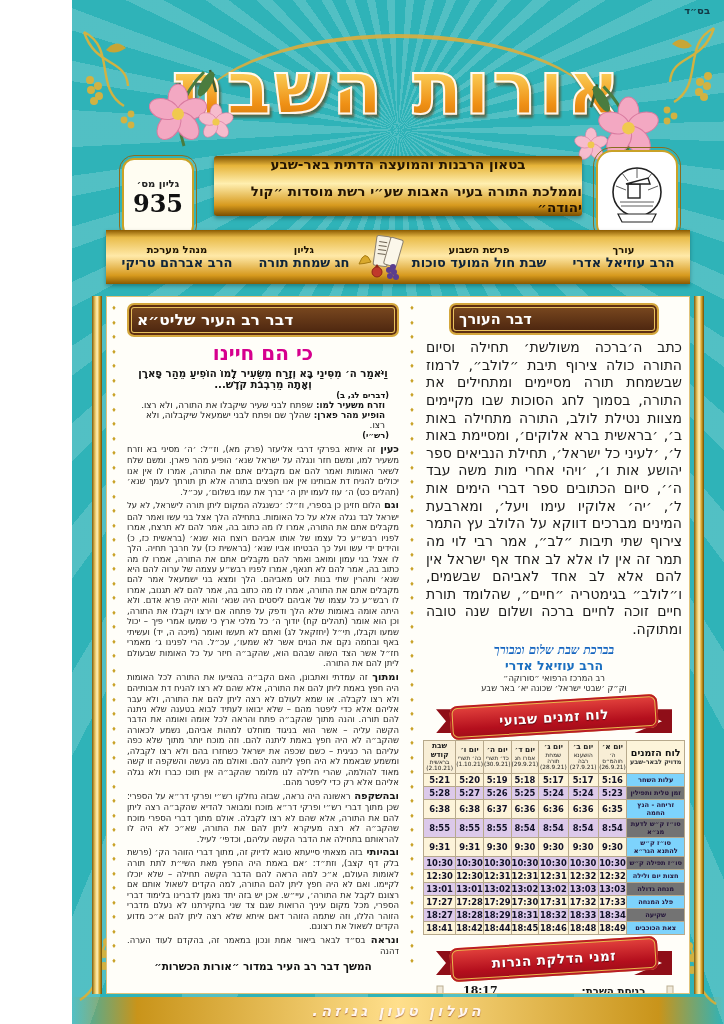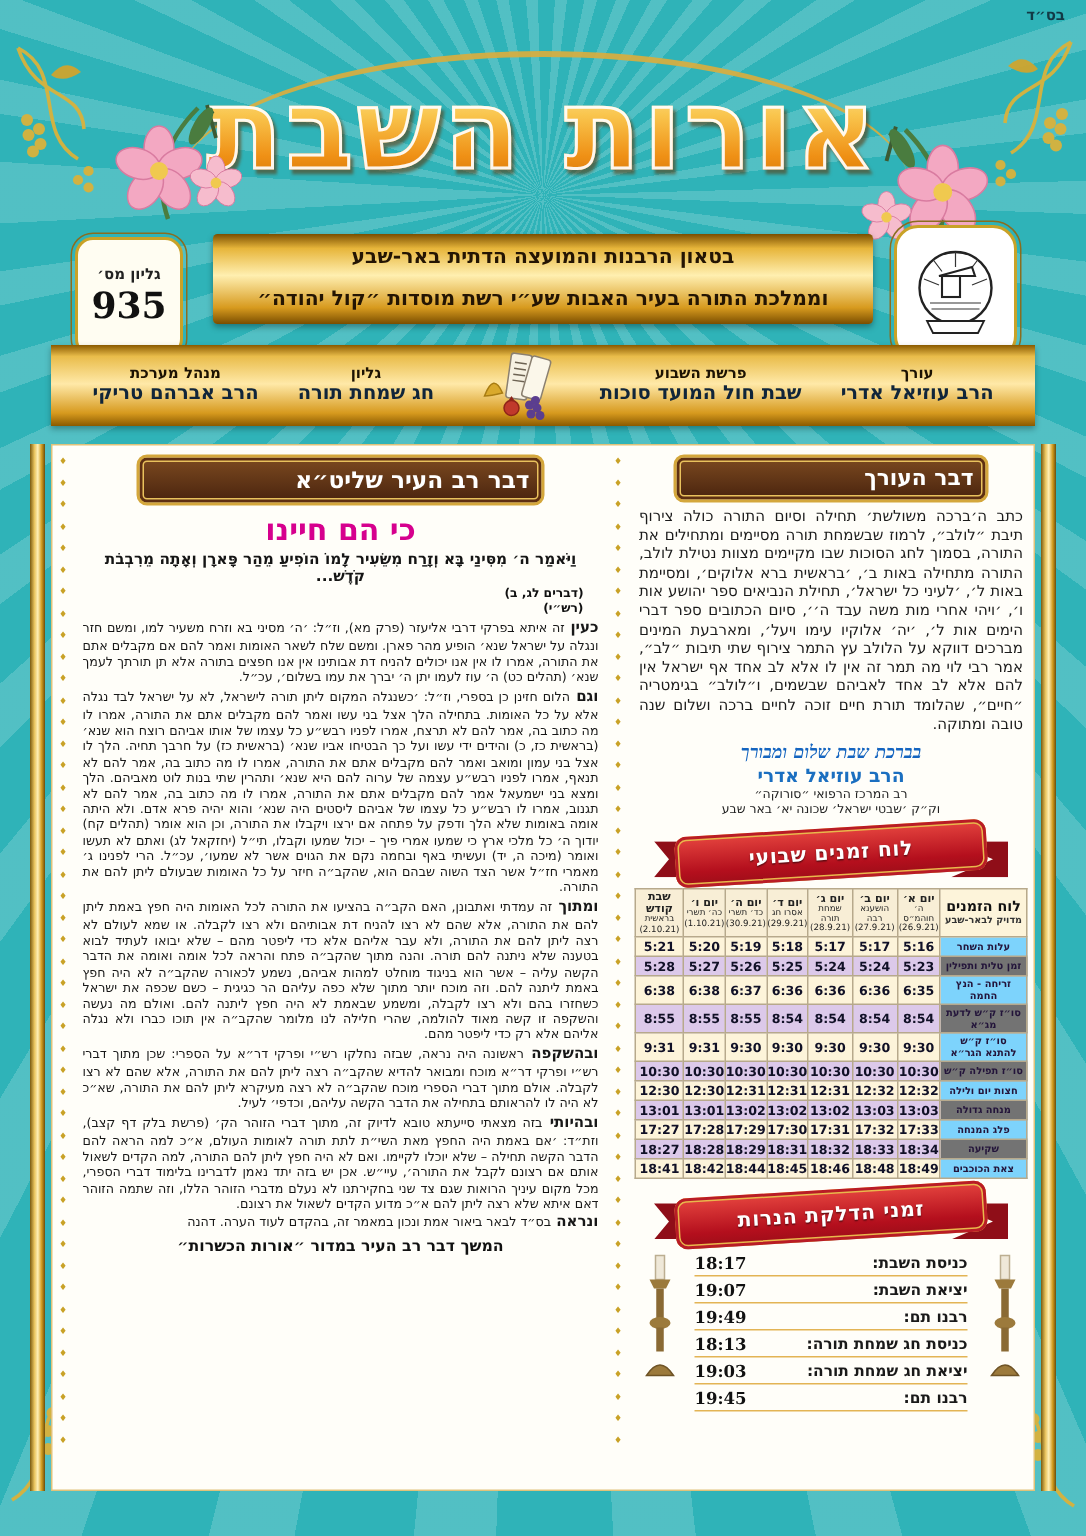--- a/index.html
+++ b/index.html
@@ -1,16 +1,16 @@
 <!DOCTYPE html>
 <html lang="he" dir="rtl"><head>
 <meta charset="utf-8">
 <style>
   html,body{margin:0;padding:0;}
-  .page{position:relative;width:724px;height:1024px;overflow:hidden;direction:rtl;
+  .page{position:relative;width:652px;height:1024px;overflow:hidden;direction:rtl;
     font-family:"DejaVu Sans",sans-serif;background-color:#2fb3b8;
     background-image:repeating-conic-gradient(from -90deg at 50% 130px, rgba(255,255,255,.17) 0 3.5deg, rgba(255,255,255,0) 3.5deg 8.5deg);}
   .besed{position:absolute;top:5px;right:14px;font-size:10px;font-weight:bold;color:#123a46;}
   .arch{position:absolute;top:34px;left:118px;right:118px;height:86px;border-top:4px solid #dcae3c;
     border-radius:50% 50% 0 0/100% 100% 0 0;opacity:.9;}
   .main-title{position:absolute;top:44px;left:0;right:0;text-align:center;font-size:74px;font-weight:bold;letter-spacing:2px;
     background:linear-gradient(180deg,#fff3c0 0%,#f9c54d 38%,#ef9015 70%,#c96d06 100%);
     -webkit-background-clip:text;background-clip:text;color:transparent;
     -webkit-text-stroke:2px rgba(255,255,255,.92);
     filter:drop-shadow(2px 3px 1px rgba(96,48,0,.55));}
@@ -44,27 +44,27 @@
     border:1px solid #e0c27a;display:flex;overflow:hidden;}
   .gold-bar{position:absolute;top:296px;bottom:30px;width:10px;
     background:linear-gradient(90deg,#7a5a10,#e9c45f 30%,#fff0b8 52%,#cf9a1d 78%,#6b4e0e);}
   .gold-bar.gl{left:20px;} .gold-bar.gr{right:20px;}
   .glyph-col{width:14px;flex:0 0 14px;white-space:pre-line;text-align:center;font-size:6px;line-height:14.5px;
     color:#c9a227;padding-top:4px;overflow:hidden;}
   .col-editor{width:262px;flex:0 0 262px;padding:4px 4px 0;overflow:hidden;}
   .col-rav{flex:1;padding:4px 6px 0;overflow:hidden;}
   .plaque{margin:2px auto 4px;background:linear-gradient(180deg,#7c4a20,#49230e);
     border:2px solid #d4a73c;box-shadow:inset 0 0 0 2px #5e2f12, inset 0 0 0 3px #e9c25d;
-    border-radius:7px;color:#fff;font-weight:bold;text-align:right;padding:6px 8px;}
+    border-radius:7px;color:#fff;font-weight:bold;text-align:left;padding:6px 8px;}
   .plaque-editor{width:190px;font-size:14.5px;}
   .plaque-rav{width:252px;font-size:15.5px;}
   .sec-title{color:#d6008e;font-weight:bold;text-align:center;margin:2px 0 3px;}
   .t-editor{font-size:15px;}
   .t-rav{font-size:20px;}
-  .editor-body{font-size:10px;line-height:1.26;text-align:justify;color:#1b1b1b;padding:0 3px;}
+  .editor-body{font-size:14px;line-height:1.26;text-align:justify;color:#1b1b1b;padding:0 3px;}
   .sig{margin-top:4px;text-align:center;}
   .sig-script{color:#1565c0;font-style:italic;font-weight:bold;font-size:12px;font-family:"DejaVu Serif",serif;}
   .sig-name{color:#1b6fc0;font-weight:bold;font-size:12.5px;}
   .sig-role{font-size:8.3px;color:#222;line-height:1.25;}
   .ribbon{position:relative;width:208px;height:34px;margin:7px auto 6px;}
   .ribbon .tail{position:absolute;top:9px;width:38px;height:24px;background:#8f0e18;}
   .ribbon .tail.tl{left:-14px;clip-path:polygon(0 0,100% 0,100% 100%,0 100%,10px 50%);}
   .ribbon .tail.tr{right:-14px;clip-path:polygon(0 0,100% 0,100% 100%,0 100%,calc(100% - 10px) 50%);}
   .ribbon .rc{position:absolute;inset:0;background:linear-gradient(180deg,#e6453f,#b40f1d 70%,#9c0d18);
     border-radius:8px;box-shadow:inset 0 0 0 2px #b91c26, inset 0 0 0 3px #e9b84c;
@@ -553,20 +553,24 @@
 ♦
 ♦
 ♦
 ♦</div>
 
     <div class="col-rav">
       <div class="plaque plaque-rav">דבר רב העיר שליט״א</div>
       <div class="sec-title t-rav">כי הם חיינו</div>
       <div class="rav-verse">וַיֹּאמַר ה׳ מִסִּינַי בָּא וְזָרַח מִשֵּׂעִיר לָמוֹ הוֹפִיעַ מֵהַר פָּארָן וְאָתָה מֵרִבְבֹת קֹדֶשׁ...</div>
       <div class="rav-cite">(דברים לג, ב)</div>
+      <div id="rashi-lines">
+          <div class="rashi-line"><span class="lead">וזרח משעיר למו: </span>שפתח לבני שעיר שיקבלו את התורה, ולא רצו.</div>
+          <div class="rashi-line"><span class="lead">הופיע מהר פארן: </span>שהלך שם ופתח לבני ישמעאל שיקבלוה, ולא רצו.</div>
+        </div>
       <div class="rav-cite">(רש״י)</div>
       <div class="rav-body" id="rav-paragraphs">
           <p><span class="lead">כעין </span>זה איתא בפרקי דרבי אליעזר (פרק מא), וז״ל: ׳ה׳ מסיני בא וזרח משעיר למו, ומשם חזר ונגלה על ישראל שנא׳ הופיע מהר פארן. ומשם שלח לשאר האומות ואמר להם אם מקבלים אתם את התורה, אמרו לו אין אנו יכולים להניח דת אבותינו אין אנו חפצים בתורה אלא תן תורתך לעמך שנא׳ (תהלים כט) ה׳ עוז לעמו יתן ה׳ יברך את עמו בשלום׳, עכ״ל.</p>
           <p><span class="lead">וגם </span>הלום חזינן כן בספרי, וז״ל: ׳כשנגלה המקום ליתן תורה לישראל, לא על ישראל לבד נגלה אלא על כל האומות. בתחילה הלך אצל בני עשו ואמר להם מקבלים אתם את התורה, אמרו לו מה כתוב בה, אמר להם לא תרצח, אמרו לפניו רבש״ע כל עצמו של אותו אביהם רוצח הוא שנא׳ (בראשית כז, כ) והידים ידי עשו ועל כך הבטיחו אביו שנא׳ (בראשית כז) על חרבך תחיה. הלך לו אצל בני עמון ומואב ואמר להם מקבלים אתם את התורה, אמרו לו מה כתוב בה, אמר להם לא תנאף, אמרו לפניו רבש״ע עצמה של ערוה להם היא שנא׳ ותהרין שתי בנות לוט מאביהם. הלך ומצא בני ישמעאל אמר להם מקבלים אתם את התורה, אמרו לו מה כתוב בה, אמר להם לא תגנוב, אמרו לו רבש״ע כל עצמו של אביהם ליסטים היה שנא׳ והוא יהיה פרא אדם. ולא היתה אומה באומות שלא הלך ודפק על פתחה אם ירצו ויקבלו את התורה, וכן הוא אומר (תהלים קח) יודוך ה׳ כל מלכי ארץ כי שמעו אמרי פיך – יכול שמעו וקבלו, תי״ל (יחזקאל לג) ואתם לא תעשו ואומר (מיכה ה, יד) ועשיתי באף ובחמה נקם את הגוים אשר לא שמעו׳, עכ״ל. הרי לפנינו ג׳ מאמרי חז״ל אשר הצד השוה שבהם הוא, שהקב״ה חיזר על כל האומות שבעולם ליתן להם את התורה.</p>
           <p><span class="lead">ומתוך </span>זה עמדתי ואתבונן, האם הקב״ה בהציעו את התורה לכל האומות היה חפץ באמת ליתן להם את התורה, אלא שהם לא רצו להניח דת אבותיהם ולא רצו לקבלה. או שמא לעולם לא רצה ליתן להם את התורה, ולא עבר אליהם אלא כדי ליפטר מהם – שלא יבואו לעתיד לבוא בטענה שלא ניתנה להם תורה. והנה מתוך שהקב״ה פתח והראה לכל אומה ואומה את הדבר הקשה עליה – אשר הוא בניגוד מוחלט למהות אביהם, נשמע לכאורה שהקב״ה לא היה חפץ באמת ליתנה להם. וזה מוכח יותר מתוך שלא כפה עליהם הר כגיגית – כשם שכפה את ישראל כשחזרו בהם ולא רצו לקבלה, ומשמע שבאמת לא היה חפץ ליתנה להם. ואולם מה נעשה והשקפה זו קשה מאוד להולמה, שהרי חלילה לנו מלומר שהקב״ה אין תוכו כברו ולא נגלה אליהם אלא רק כדי ליפטר מהם.</p>
           <p><span class="lead">ובהשקפה </span>ראשונה היה נראה, שבזה נחלקו רש״י ופרקי דר״א על הספרי: שכן מתוך דברי רש״י ופרקי דר״א מוכח ומבואר להדיא שהקב״ה רצה ליתן להם את התורה, אלא שהם לא רצו לקבלה. אולם מתוך דברי הספרי מוכח שהקב״ה לא רצה מעיקרא ליתן להם את התורה, שא״כ לא היה לו להראותם בתחילה את הדבר הקשה עליהם, וכדפי׳ לעיל.</p>
           <p><span class="lead">ובהיותי </span>בזה מצאתי סייעתא טובא לדיוק זה, מתוך דברי הזוהר הק׳ (פרשת בלק דף קצב), וזת״ד: ׳אם באמת היה החפץ מאת השי״ת לתת תורה לאומות העולם, א״כ למה הראה להם הדבר הקשה תחילה – שלא יוכלו לקיימו. ואם לא היה חפץ ליתן להם התורה, למה הקדים לשאול אותם אם רצונם לקבל את התורה׳, עיי״ש. אכן יש בזה יתד נאמן לדברינו בלימוד דברי הספרי, מכל מקום עיניך הרואות שגם צד שני בחקירתנו לא נעלם מדברי הזוהר הללו, וזה שתמה הזוהר דאם איתא שלא רצה ליתן להם א״כ מדוע הקדים לשאול את רצונם.</p>
           <p><span class="lead">ונראה </span>בס״ד לבאר ביאור אמת ונכון במאמר זה, בהקדם לעוד הערה. דהנה</p>
         </div>
       <div class="rav-footer">המשך דבר רב העיר במדור ״אורות הכשרות״</div>
@@ -613,13 +617,16 @@
 ♦
 ♦
 ♦
 ♦
 ♦
 ♦
 ♦
 ♦</div>
   </div>
 
+  <div class="geniza-bar">
+    <span>העלון טעון גניזה.</span>
+  </div>
 </div>
 
 </body></html>

